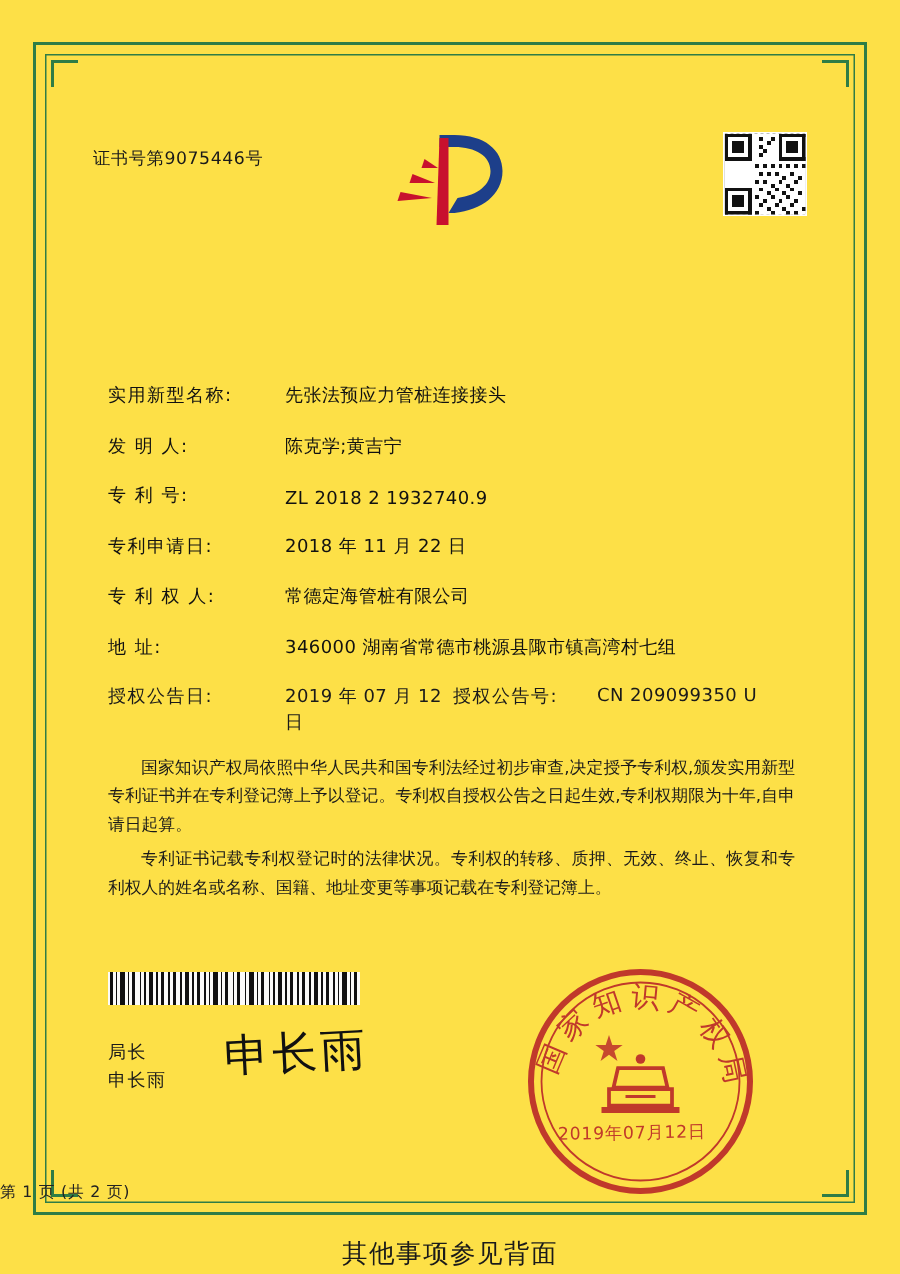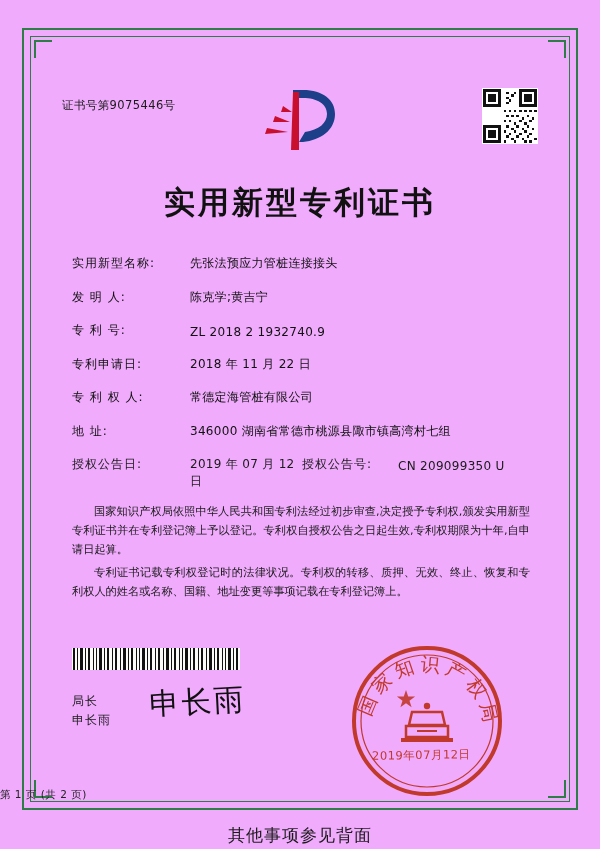--- a/index.html
+++ b/index.html
@@ -13,21 +13,21 @@
     font-family: "DejaVu Sans", "Liberation Sans", sans-serif;
     color: #1a1a1a;
     position: relative;
     overflow: hidden;
   }
   .page {
     position: absolute;
     left: 0; top: 0;
     width: 600px;
     height: 849px;
-    background: #f0abfc;
+    background: #fde047;
   }
   
   .border-outer {
     position: absolute;
     left: 22px; top: 28px;
     width: 556px; height: 782px;
     border: 2px solid #2f7d46;
     box-sizing: border-box;
   }
   .border-inner {
@@ -109,21 +109,21 @@
     flex: 1;
     letter-spacing: 0.3px;
   }
   .dual-row {
     display: flex;
     align-items: baseline;
     font-size: 12px;
     margin-bottom: 10px;
   }
   .dual-left { width: 230px; display: flex; }
-  .dual-right { display: flex; align-items: flex-end; }
+  .dual-right { display: flex; }
   .dual-right .field-label { width: 96px; }
 
   .paragraphs {
     position: absolute;
     left: 72px; top: 502px;
     width: 458px;
     font-size: 11.2px;
     line-height: 19px;
     text-align: justify;
     color: #1a1a1a;
@@ -274,21 +274,20 @@
         <rect x="17" y="18" width="1" height="1"></rect>
           <rect x="20" y="19" width="1" height="1"></rect>
         <rect x="8" y="20" width="1" height="1"></rect>
           <rect x="12" y="20" width="1" height="1"></rect>
         <rect x="16" y="20" width="1" height="1"></rect>
           <rect x="18" y="20" width="1" height="1"></rect>
       </g>
     </svg>
   </div>
 
-  <div class="main-title">实用新型专利证书</div>
 
   <div class="fields">
 
     <div class="field-row">
       <span class="field-label">实用新型名称:</span>
       <span class="field-value">先张法预应力管桩连接接头</span>
     </div>
 
     <div class="field-row">
       <span class="field-label">发 明 人:</span>

